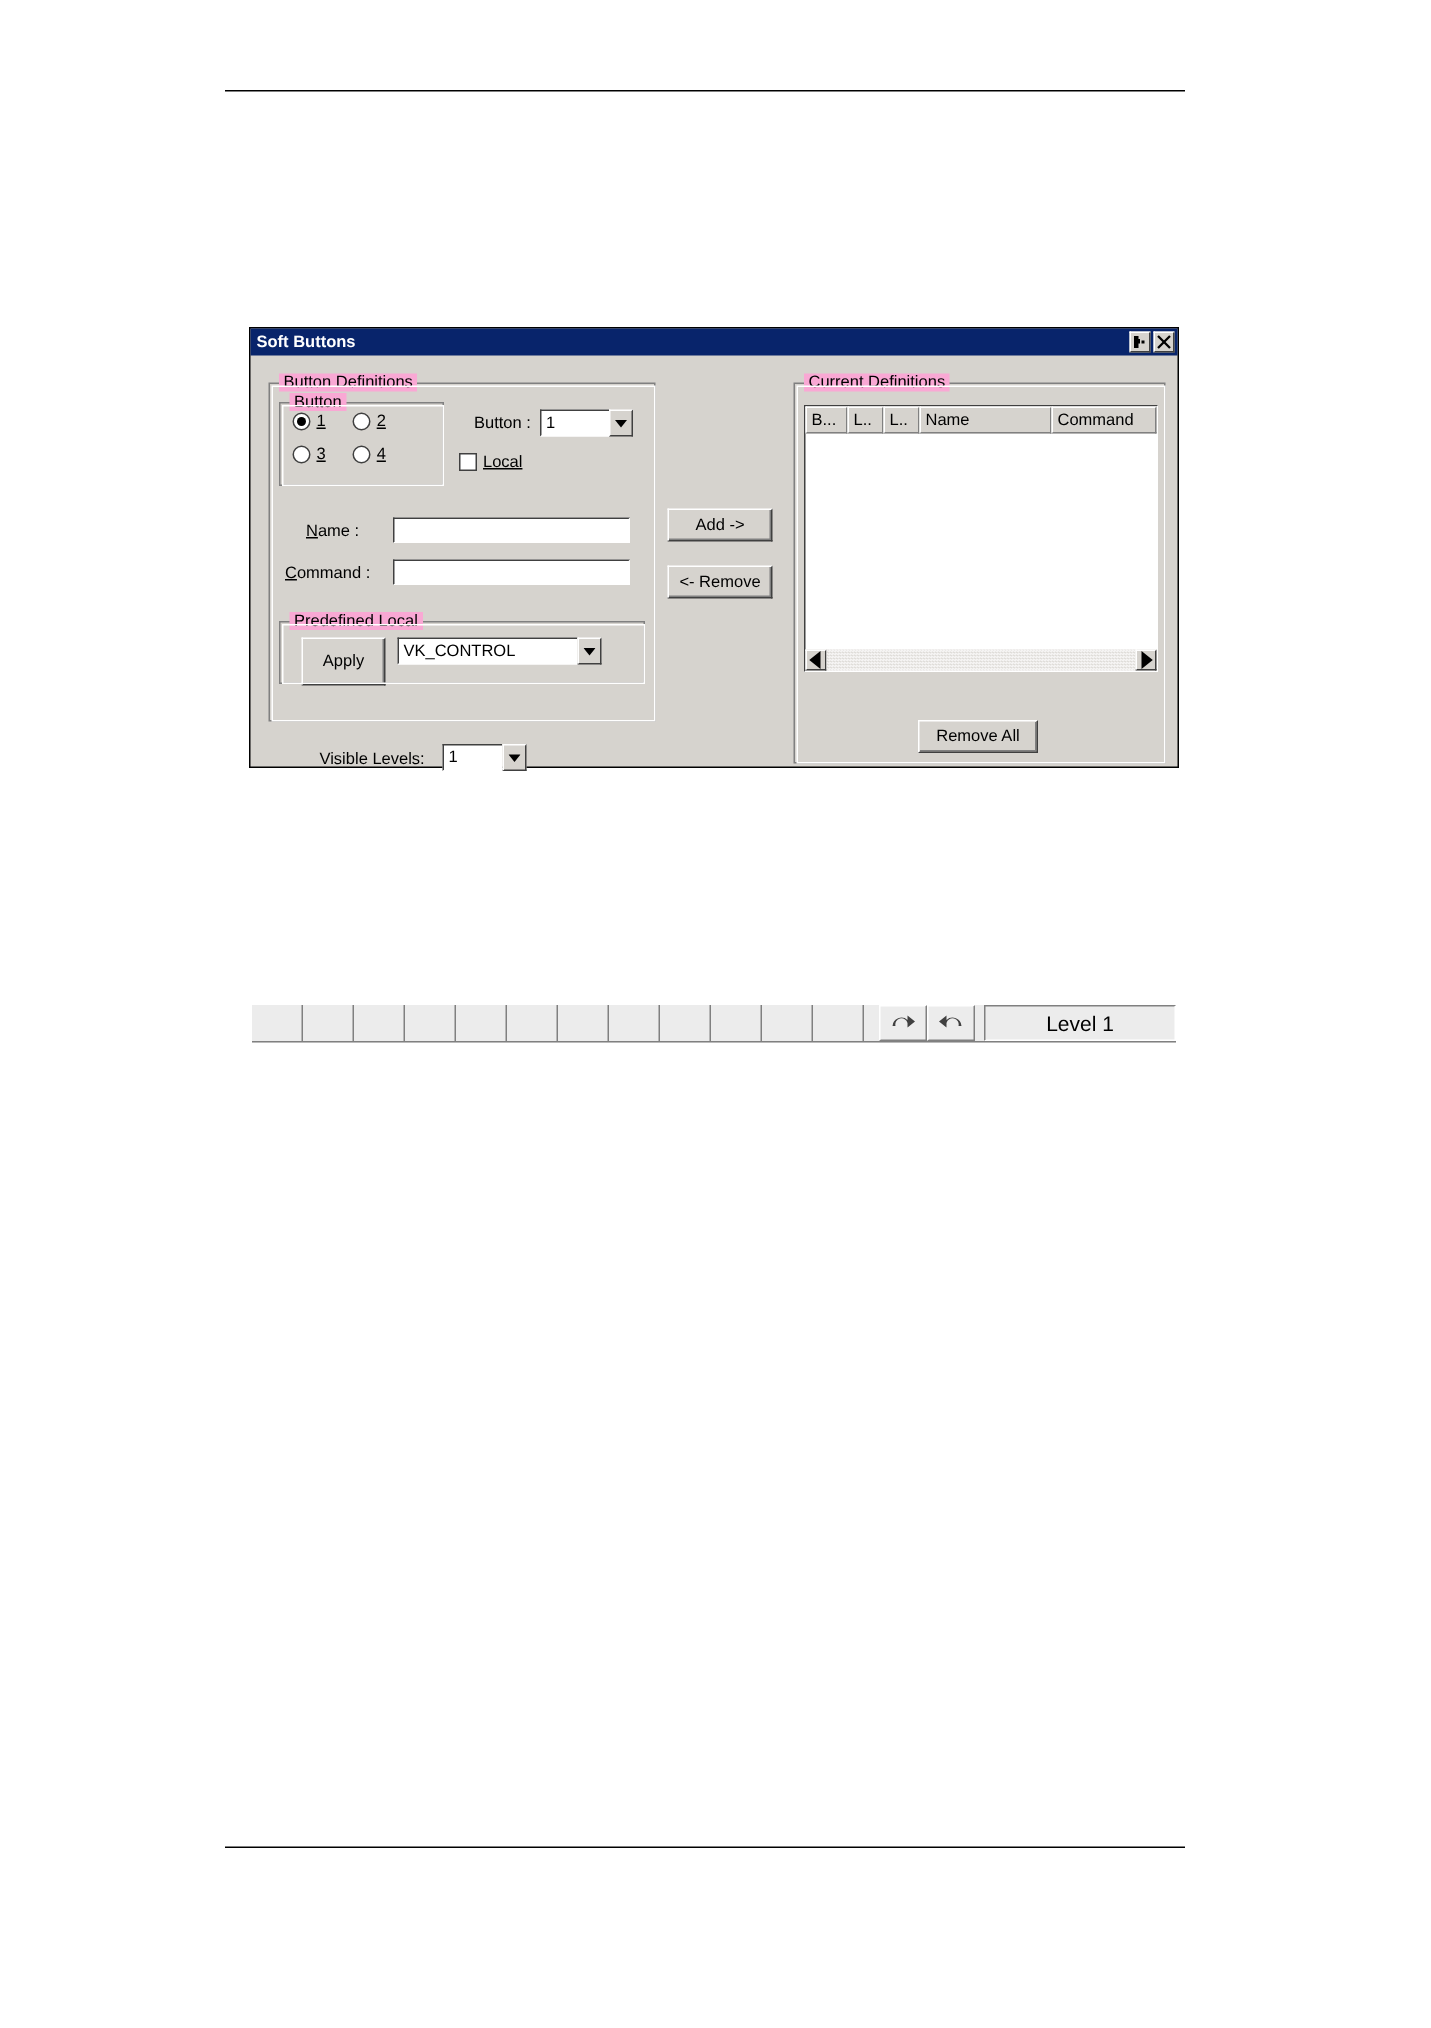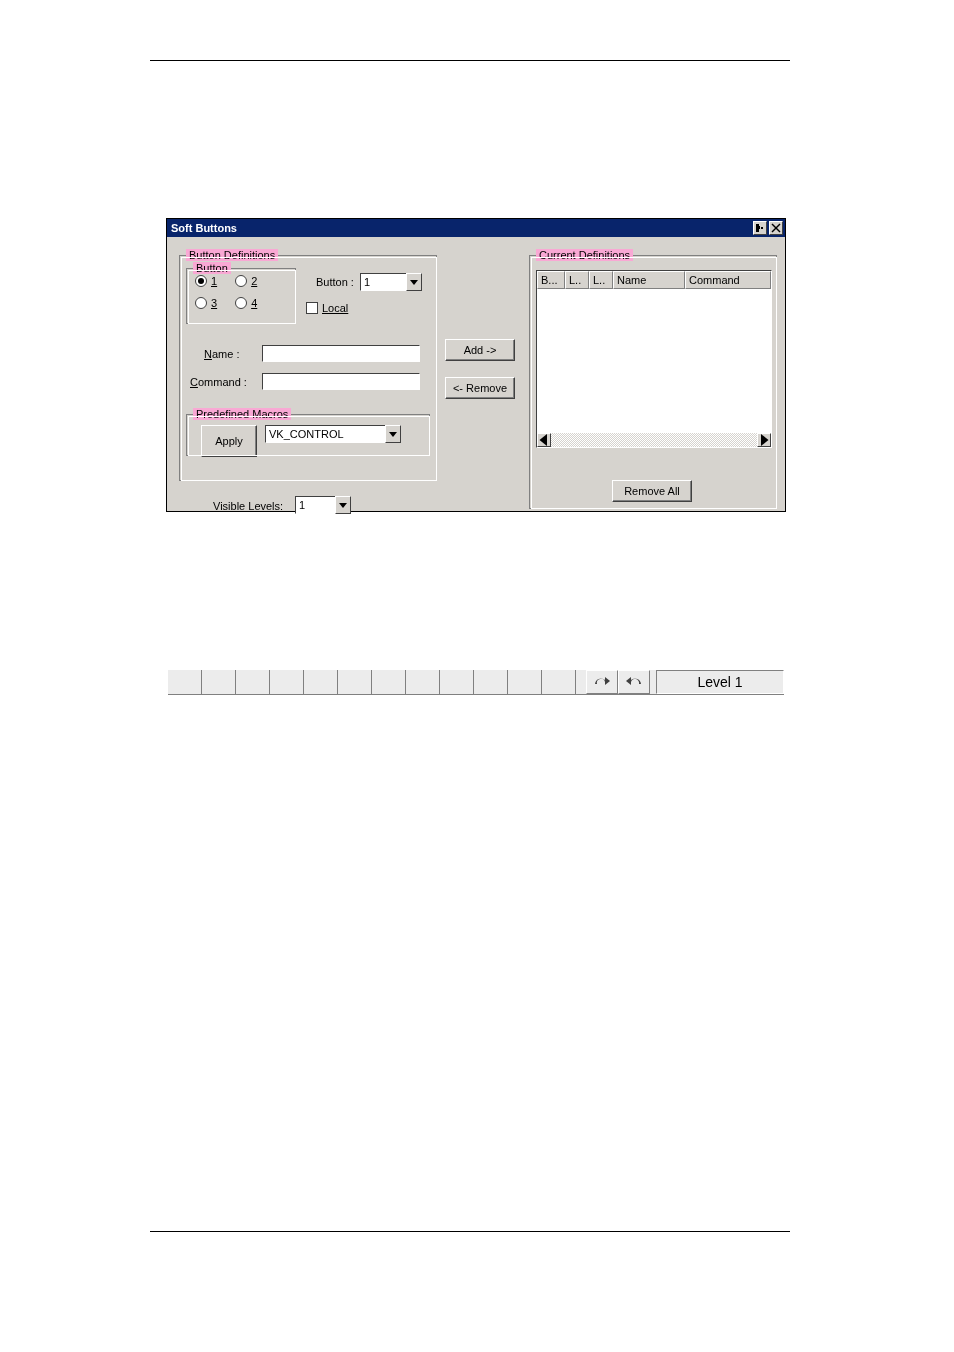--- a/index.html
+++ b/index.html
@@ -444,21 +444,21 @@
           </span>
         </div>
 
         <div class="lbl-field" style="top:92px; left:24px;"><span class="u">N</span>ame :</div>
         <input class="sunken-input" style="top: 89px; left: 82px; width: 158px;" value="">
 
         <div class="lbl-field" style="top:120px; left:10px;"><span class="u">C</span>ommand :</div>
         <input class="sunken-input" style="top: 117px; left: 82px; width: 158px;" value="">
 
         <div class="groupbox gb-macros">
-          <div class="legend">Predefined Macros</div>
+          <div class="legend">Predefined Local</div>
           <div class="winbutton btn-apply">
             <span>Apply</span>
           </div>
           <div class="dropdown macro-dd">
             <div class="dd-text">VK_CONTROL</div>
             <div class="dd-arrow">
               <svg viewBox="0 0 8 8">
                   <polygon points="0,2 8,2 4,7" fill="#000"></polygon>
                 </svg>
             </div>
@@ -474,21 +474,21 @@
       </div>
 
       <div class="groupbox gb-current">
         <div class="legend">Current Definitions</div>
 
         <div class="listview">
           <div class="lv-header-row">
             <div class="lv-col" style="width:28px;">B...</div>
             <div class="lv-col" style="width:24px;">L..</div>
             <div class="lv-col" style="width:24px;">L..</div>
-            <div class="lv-col" style="width:72px;">Name</div>
+            <div class="lv-col" style="width:88px;">Name</div>
             <div class="lv-col" style="flex:1;">Command</div>
           </div>
           <div class="lv-scroll">
             <div class="arrow">
                 <svg viewBox="0 0 8 8">
                   <polygon points="6,0 6,8 1,4" fill="#000"></polygon>
                 </svg>
               </div>
             <div class="track"></div>
             <div class="arrow">

